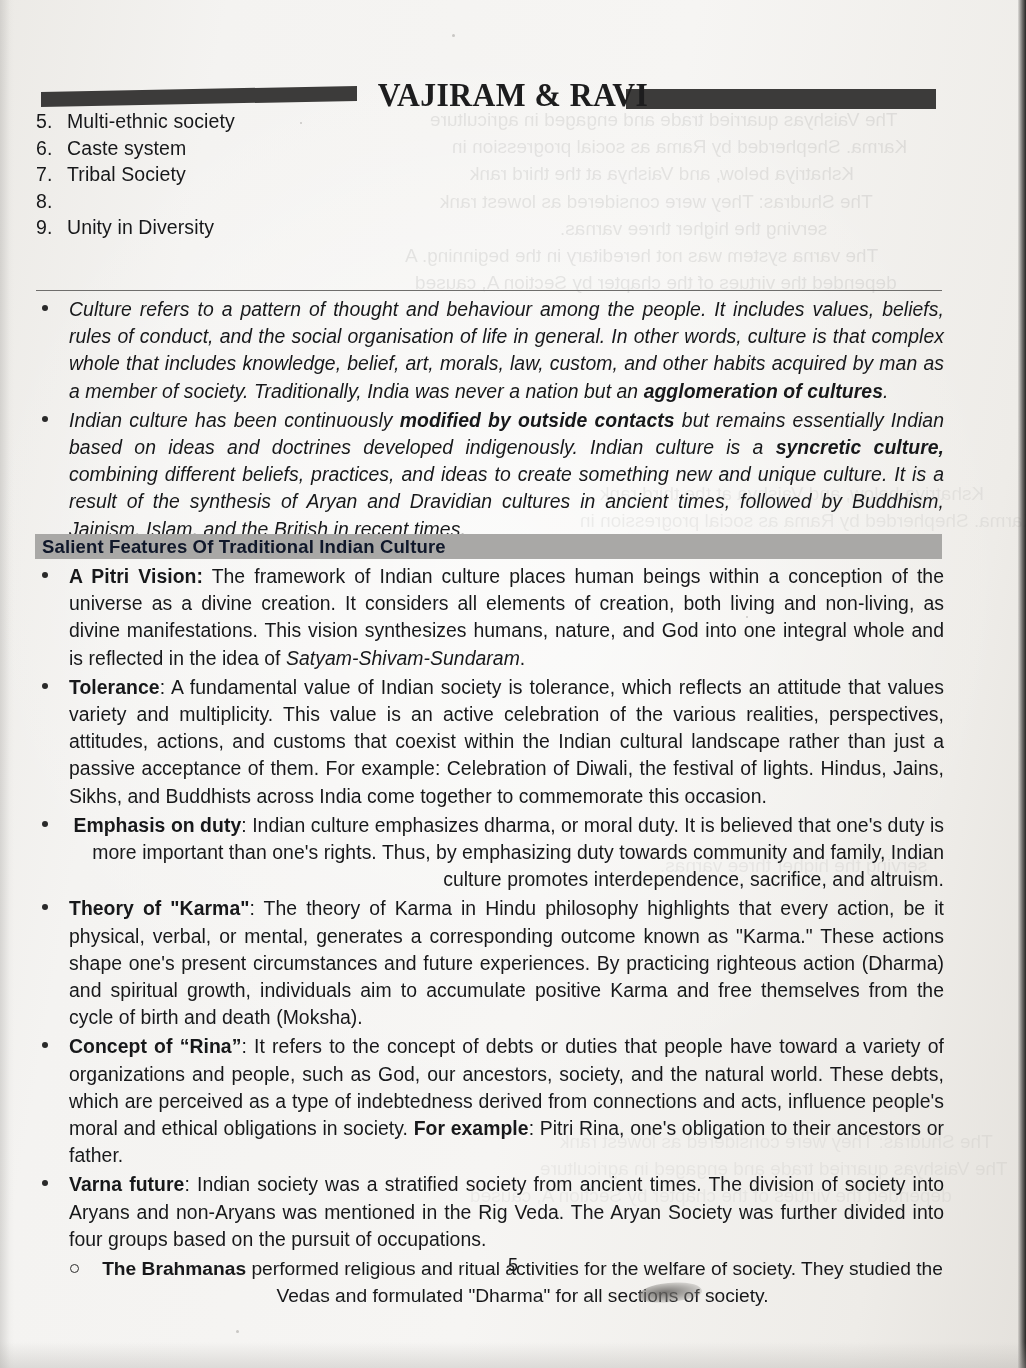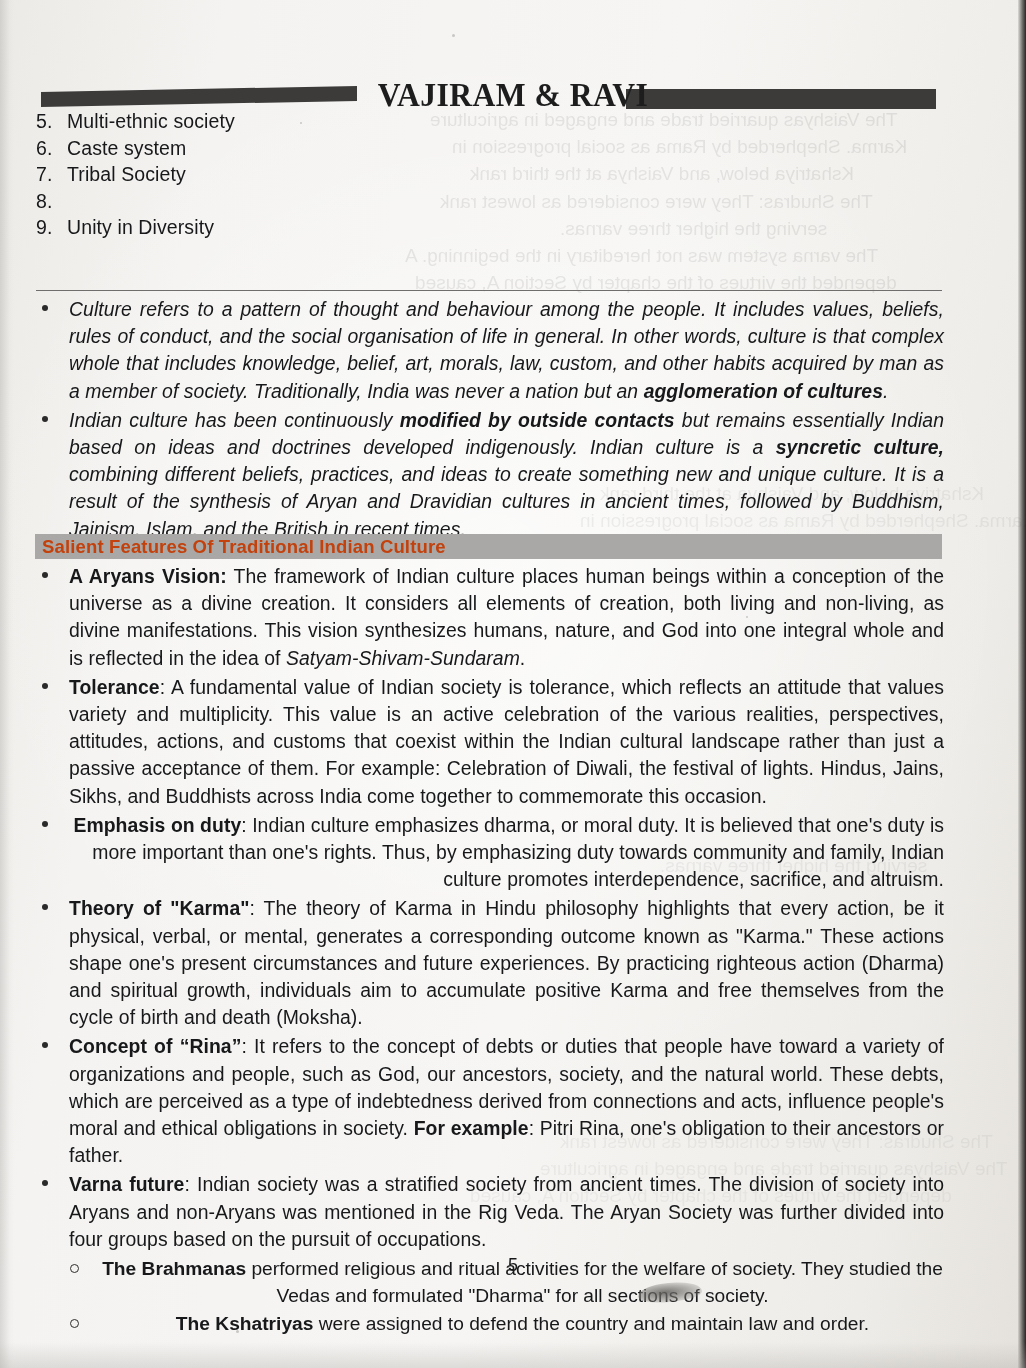--- a/index.html
+++ b/index.html
@@ -188,21 +188,21 @@
     height: 25px;
     background: #a9a8a6;
   }
   .band-label {
     position: absolute;
     left: 42px;
     top: 536px;
     font-size: 18.5px;
     font-weight: bold;
     letter-spacing: 0.15px;
-    color: #c2410c;
+    color: #0f172a;
   }
 
   
   .page-num {
     position: absolute;
     left: 0;
     top: 1255px;
     width: 1026px;
     text-align: center;
     font-size: 18px;
@@ -312,21 +312,21 @@
       <span>Indian culture has been continuously <b>modified by outside contacts</b> but remains essentially Indian based on ideas and doctrines developed indigenously. Indian culture is a <b>syncretic culture,</b> combining different beliefs, practices, and ideas to create something new and unique culture. It is a result of the synthesis of Aryan and Dravidian cultures in ancient times, followed by Buddhism, Jainism, Islam, and the British in recent times.</span>
     </div>
   </div>
 
   <div class="band"></div>
   <div class="band-label">Salient Features Of Traditional Indian Culture</div>
 
   <div class="body-block" style="top:563px;">
     <div class="bullet-row">
       <span class="dot"></span>
-      <span><b>A Aryans Vision:</b> The framework of Indian culture places human beings within a conception of the universe as a divine creation. It considers all elements of creation, both living and non-living, as divine manifestations. This vision synthesizes humans, nature, and God into one integral whole and is reflected in the idea of <i>Satyam-Shivam-Sundaram</i>.</span>
+      <span><b>A Pitri Vision:</b> The framework of Indian culture places human beings within a conception of the universe as a divine creation. It considers all elements of creation, both living and non-living, as divine manifestations. This vision synthesizes humans, nature, and God into one integral whole and is reflected in the idea of <i>Satyam-Shivam-Sundaram</i>.</span>
     </div>
     <div class="bullet-row">
       <span class="dot"></span>
       <span><b>Tolerance</b>: A fundamental value of Indian society is tolerance, which reflects an attitude that values variety and multiplicity. This value is an active celebration of the various realities, perspectives, attitudes, actions, and customs that coexist within the Indian cultural landscape rather than just a passive acceptance of them. For example: Celebration of Diwali, the festival of lights. Hindus, Jains, Sikhs, and Buddhists across India come together to commemorate this occasion.</span>
     </div>
     <div class="bullet-row nojust">
       <span class="dot"></span>
       <span><b>Emphasis on duty</b>: Indian culture emphasizes dharma, or moral duty. It is believed that one's duty is more important than one's rights. Thus, by emphasizing duty towards community and family, Indian culture promotes interdependence, sacrifice, and altruism.</span>
     </div>
     <div class="bullet-row">
@@ -338,24 +338,20 @@
       <span><b>Concept of “Rina”</b>: It refers to the concept of debts or duties that people have toward a variety of organizations and people, such as God, our ancestors, society, and the natural world. These debts, which are perceived as a type of indebtedness derived from connections and acts, influence people's moral and ethical obligations in society. <b>For example</b>: Pitri Rina, one's obligation to their ancestors or father.</span>
     </div>
     <div class="bullet-row">
       <span class="dot"></span>
       <span><b>Varna future</b>: Indian society was a stratified society from ancient times. The division of society into Aryans and non-Aryans was mentioned in the Rig Veda. The Aryan Society was further divided into four groups based on the pursuit of occupations.</span>
     </div>
     <div class="sub-row">
       <span class="ring"></span>
       <span><b>The Brahmanas</b> performed religious and ritual activities for the welfare of society. They studied the Vedas and formulated "Dharma" for all sections of society.</span>
     </div>
-    <div class="sub-row">
-      <span class="ring"></span>
-      <span><b>The Kshatriyas</b> were assigned to defend the country and maintain law and order.</span>
-    </div>
   </div>
 
   <div class="page-num">5</div>
   <div class="smudge"></div>
 
   <div class="scan-edge-left"></div>
   <div class="scan-edge-right"></div>
   <div class="scan-edge-bottom"></div>
 
 </div>

